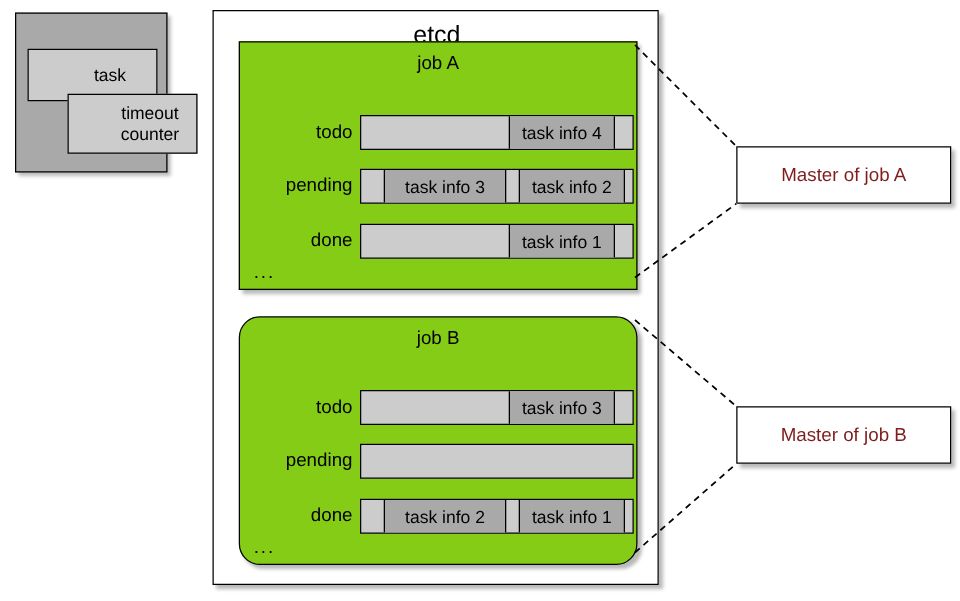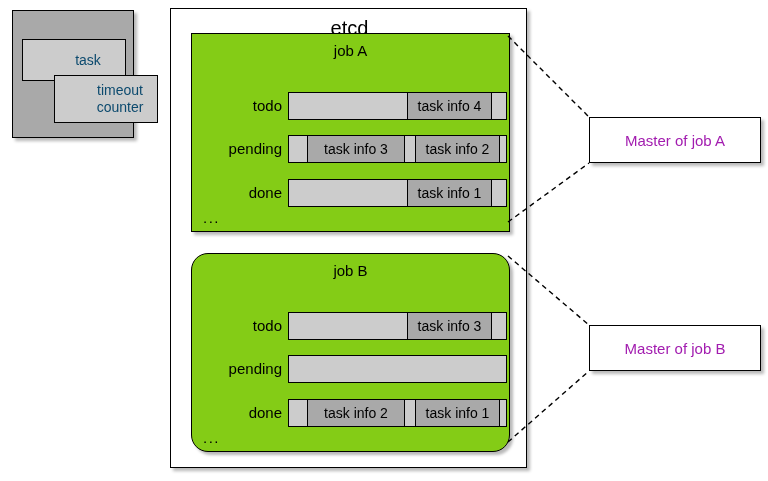--- a/index.html
+++ b/index.html
@@ -51,21 +51,21 @@
     width: 104px;
     box-sizing: border-box;
     background: #cccccc;
     border: 1px solid #000000;
     display: flex;
     align-items: center;
     justify-content: center;
     text-align: center;
     font-size: 14px;
     line-height: 17px;
-    color: #0c4a6e;
+    color: #000000;
     padding-left: 28px;
   }
   #legend-task  { top: 28px; height: 42px; }
   #legend-timeout { top: 64px; height: 48px; margin-left: 32px; }
 
   
   #etcd {
     left: 170px;
     top: 8px;
     width: 357px;
@@ -156,21 +156,21 @@
 
   
   .master {
     position: absolute;
     width: 172px;
     height: 46px;
     display: flex;
     align-items: center;
     justify-content: center;
     font-size: 15px;
-    color: #a21caf;
+    color: #7f1d1d;
   }
   #master-a { left: 589px; top: 117px; }
   #master-b { left: 589px; top: 325px; }
 
   
   #connectors {
     position: absolute;
     left: 0;
     top: 0;
     width: 768px;

